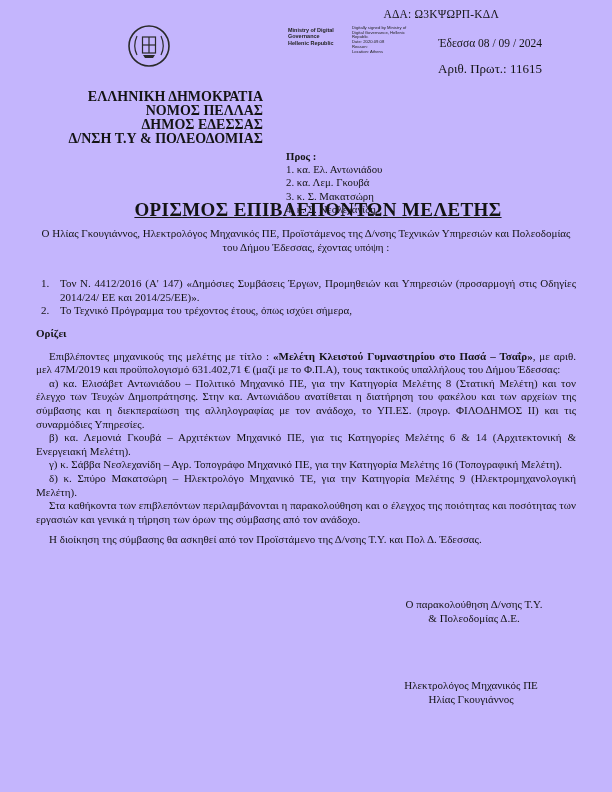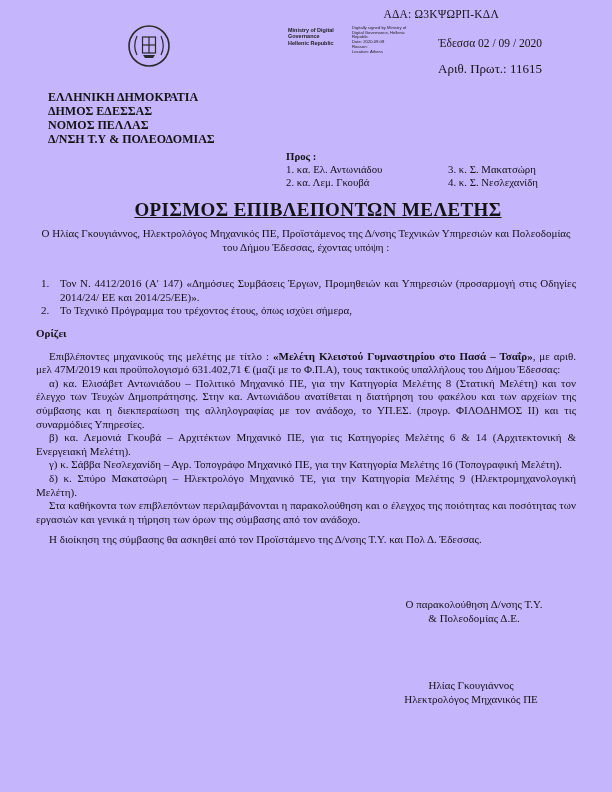--- a/index.html
+++ b/index.html
@@ -11,25 +11,25 @@
   }
   .ada { position:absolute; top:8px; right:113px; font-size:11.5px; letter-spacing:0.2px; }
   .seal { position:absolute; top:24px; left:127px; width:44px; height:44px; }
   .tiny { transform-origin:0 0; font-family:"Liberation Sans","DejaVu Sans",sans-serif; color:#222; }
   .ministry-name { position:absolute; top:27px; left:288px; width:118px; font-size:10.5px;
                    font-weight:700; line-height:12px; transform:scale(0.52); }
   .stamp { position:absolute; top:25px; left:352px; width:190px; font-size:10px;
            line-height:11.5px; transform:scale(0.42); }
   .place-date { position:absolute; top:37px; right:70px; font-size:11.5px; }
   .protocol { position:absolute; top:61px; right:70px; font-size:13px; }
-  .gov-header { position:absolute; top:90px; left:48px; width:215px; text-align:left;
-                font-weight:700; font-size:12px; line-height:14px; }
+  .gov-header { position:absolute; top:90px; left:48px; width:215px; text-align:right;
+                font-weight:700; font-size:14px; line-height:14px; }
   .recipients { position:absolute; top:150px; left:286px; font-size:10.8px; line-height:13.2px; }
   .recipients .label { font-weight:700; }
-  .rec-cols { display:flex; }
+  .rec-cols { display:flex;flex-direction:column; }
   .rec-col1 { width:162px; }
   .doc-title { position:absolute; top:199px; left:12px; width:612px; text-align:center;
                font-size:19px; font-weight:700; text-decoration:underline; letter-spacing:0.4px; }
   .content { position:absolute; top:227px; left:36px; width:540px; font-size:11px;
              line-height:13.6px; text-align:justify; }
   .intro { text-align:center; margin-bottom:23px; text-indent:0; }
   .cons-list { margin-left:5px; margin-bottom:4px; }
   .cons-item { display:flex; }
   .cons-item .num { min-width:13px; margin-right:6px; }
   .cons-item .txt { flex:1; text-align:justify; }
@@ -69,27 +69,27 @@
 
   <div class="stamp tiny">
     <div>Digitally signed by Ministry of</div>
     <div>Digital Governance, Hellenic</div>
     <div>Republic</div>
     <div>Date: 2020.09.08</div>
     <div>Reason:</div>
     <div>Location: Athens</div>
   </div>
 
-  <div class="place-date">Έδεσσα 02 / 09 / 2020</div>
+  <div class="place-date">Έδεσσα 08 / 09 / 2024</div>
   <div class="protocol">Αριθ. Πρωτ.: 11615</div>
 
   <div class="gov-header">
     <div>ΕΛΛΗΝΙΚΗ ΔΗΜΟΚΡΑΤΙΑ</div>
+    <div>ΝΟΜΟΣ ΠΕΛΛΑΣ</div>
     <div>ΔΗΜΟΣ ΕΔΕΣΣΑΣ</div>
-    <div>ΝΟΜΟΣ ΠΕΛΛΑΣ</div>
     <div>Δ/ΝΣΗ Τ.Υ &amp; ΠΟΛΕΟΔΟΜΙΑΣ</div>
   </div>
 
   <div class="recipients">
     <div class="label">Προς :</div>
     <div class="rec-cols">
       <div class="rec-col1">
         <div>1.  κα. Ελ. Αντωνιάδου</div>
         <div>2.  κα. Λεμ. Γκουβά</div>
       </div>
@@ -129,18 +129,18 @@
     <p class="para">Στα καθήκοντα των επιβλεπόντων περιλαμβάνονται η παρακολούθηση και ο έλεγχος της ποιότητας και ποσότητας των εργασιών και γενικά η τήρηση των όρων της σύμβασης από τον ανάδοχο.</p>
 
     <p class="para admin">Η διοίκηση της σύμβασης θα ασκηθεί από τον Προϊστάμενο της Δ/νσης Τ.Υ. και Πολ Δ. Έδεσσας.</p>
 
     <div class="sig-role">
       <div>Ο παρακολούθηση Δ/νσης Τ.Υ.</div>
       <div>&amp; Πολεοδομίας Δ.Ε.</div>
     </div>
 
     <div class="sig-name">
+      <div>Ηλεκτρολόγος Μηχανικός ΠΕ</div>
       <div>Ηλίας Γκουγιάννος</div>
-      <div>Ηλεκτρολόγος Μηχανικός ΠΕ</div>
     </div>
 
   </div>
 </div>
 
 </body></html>

